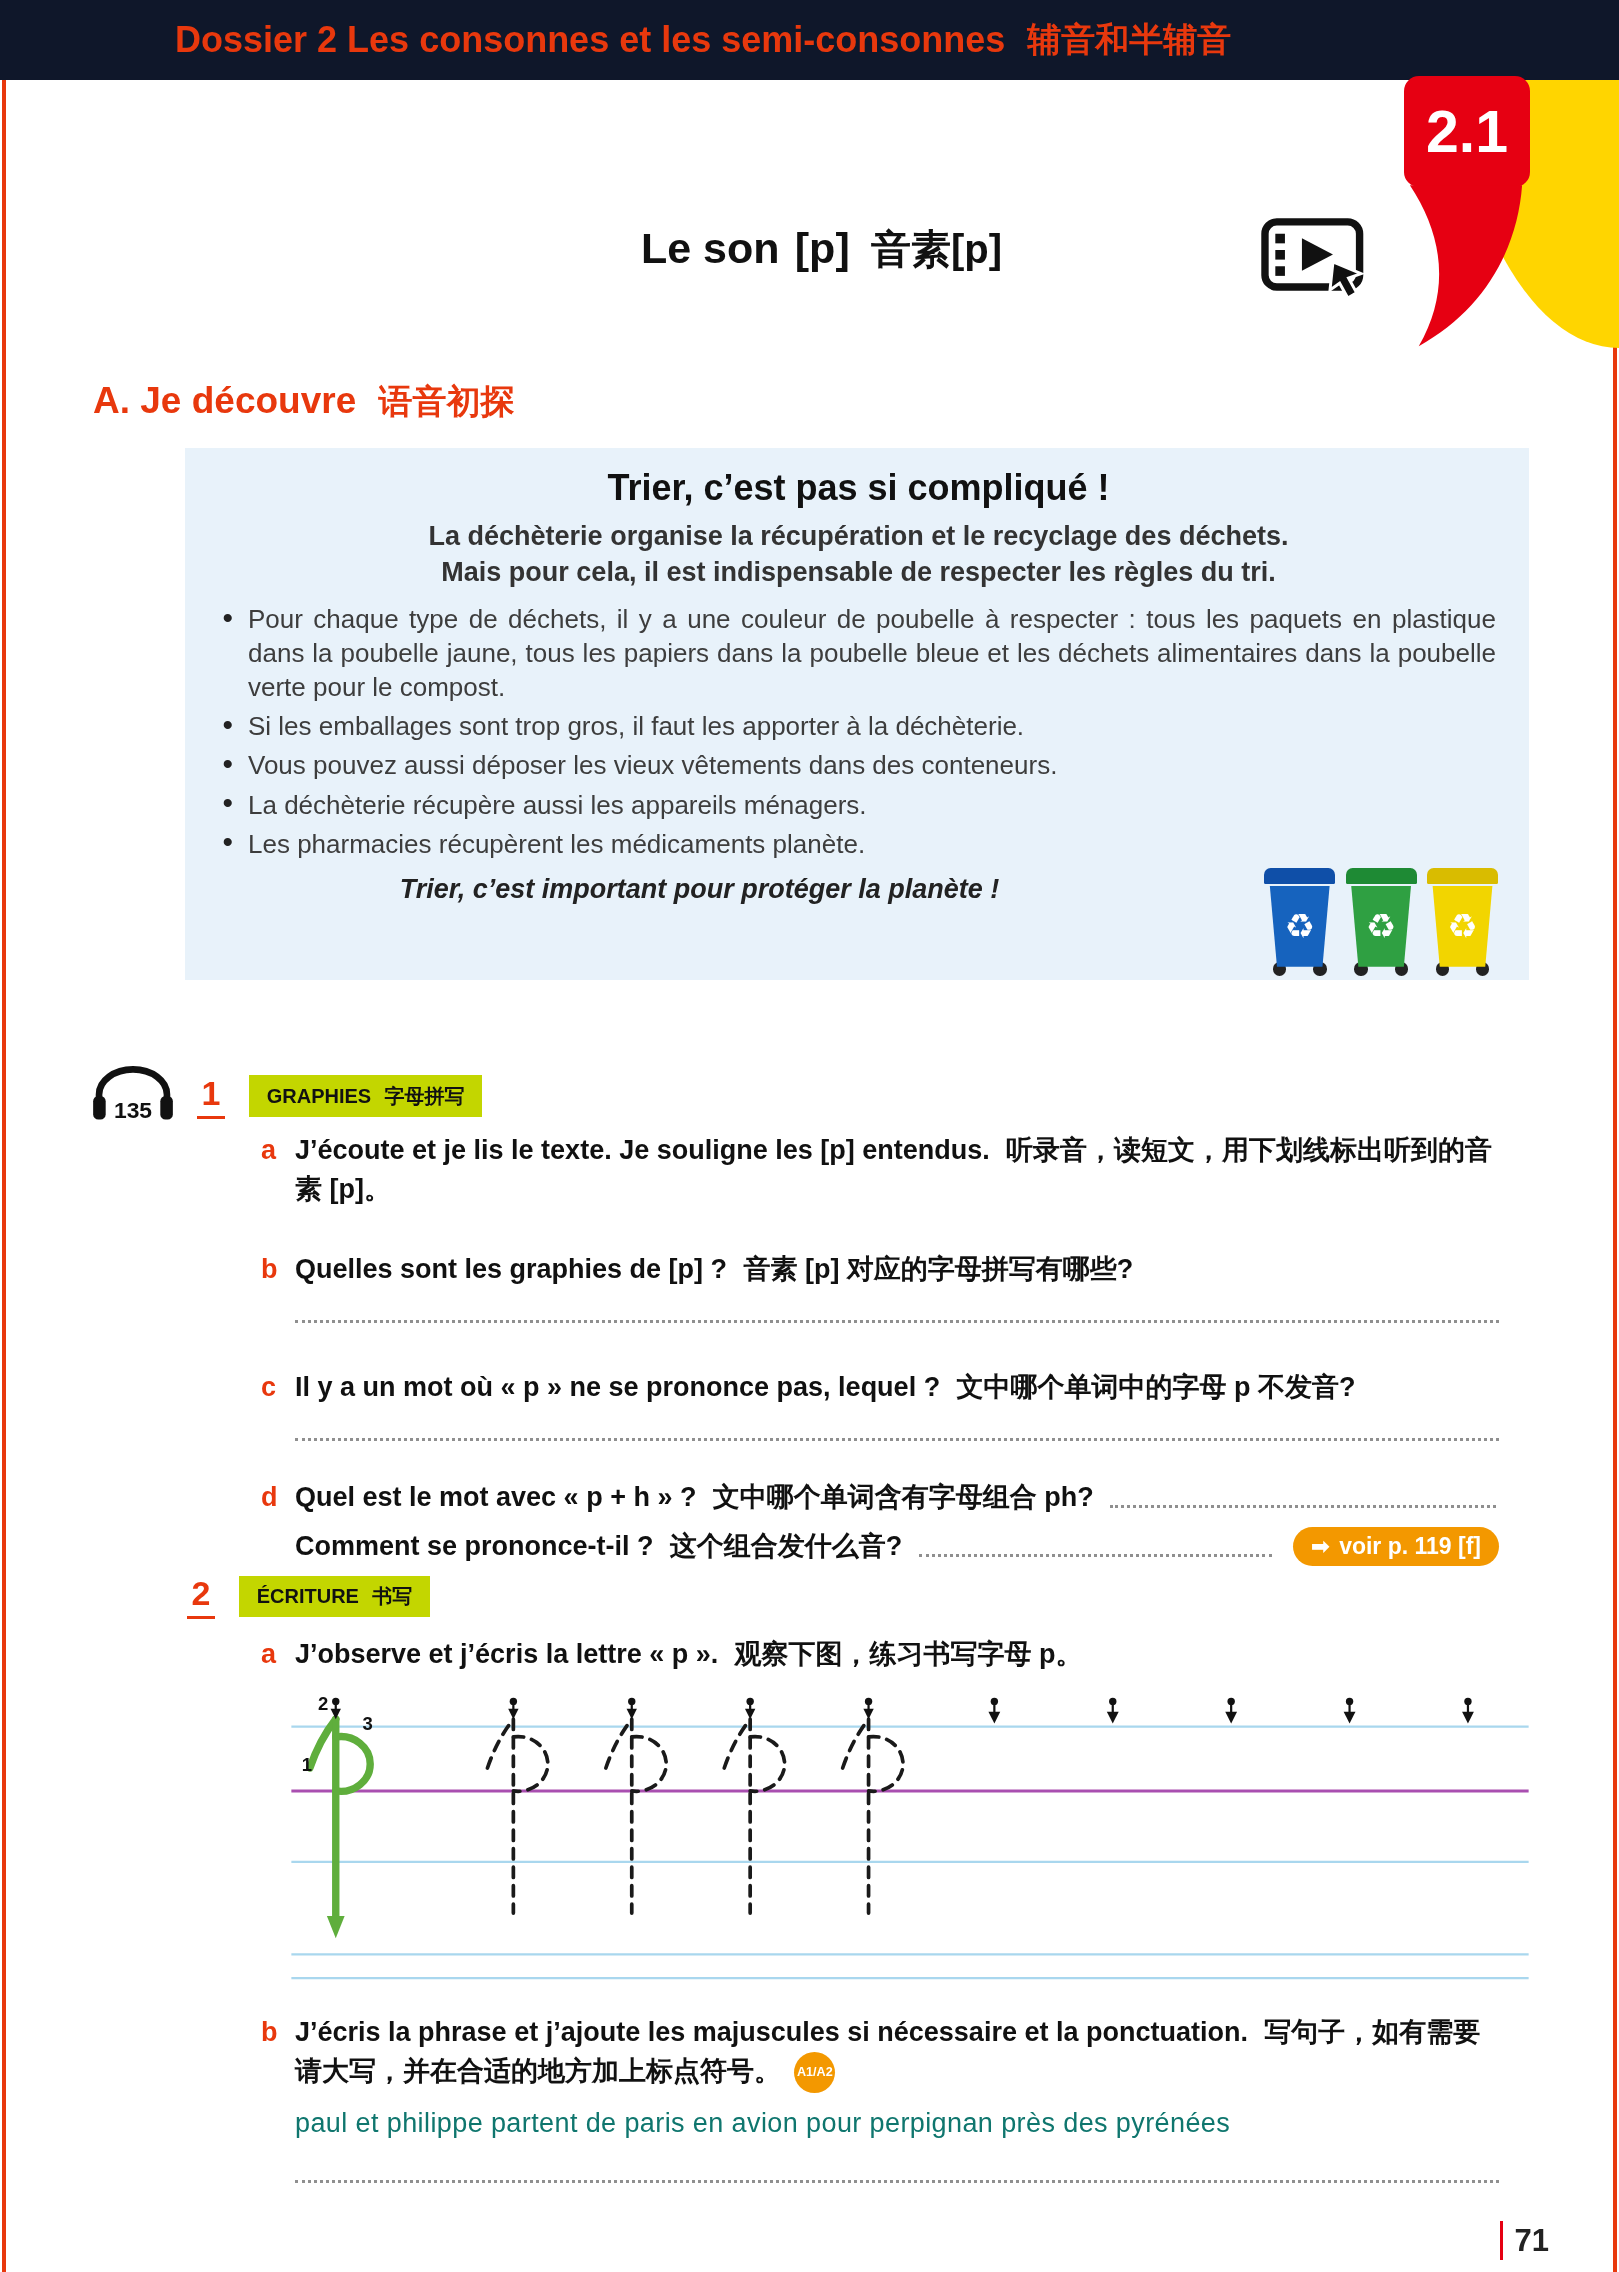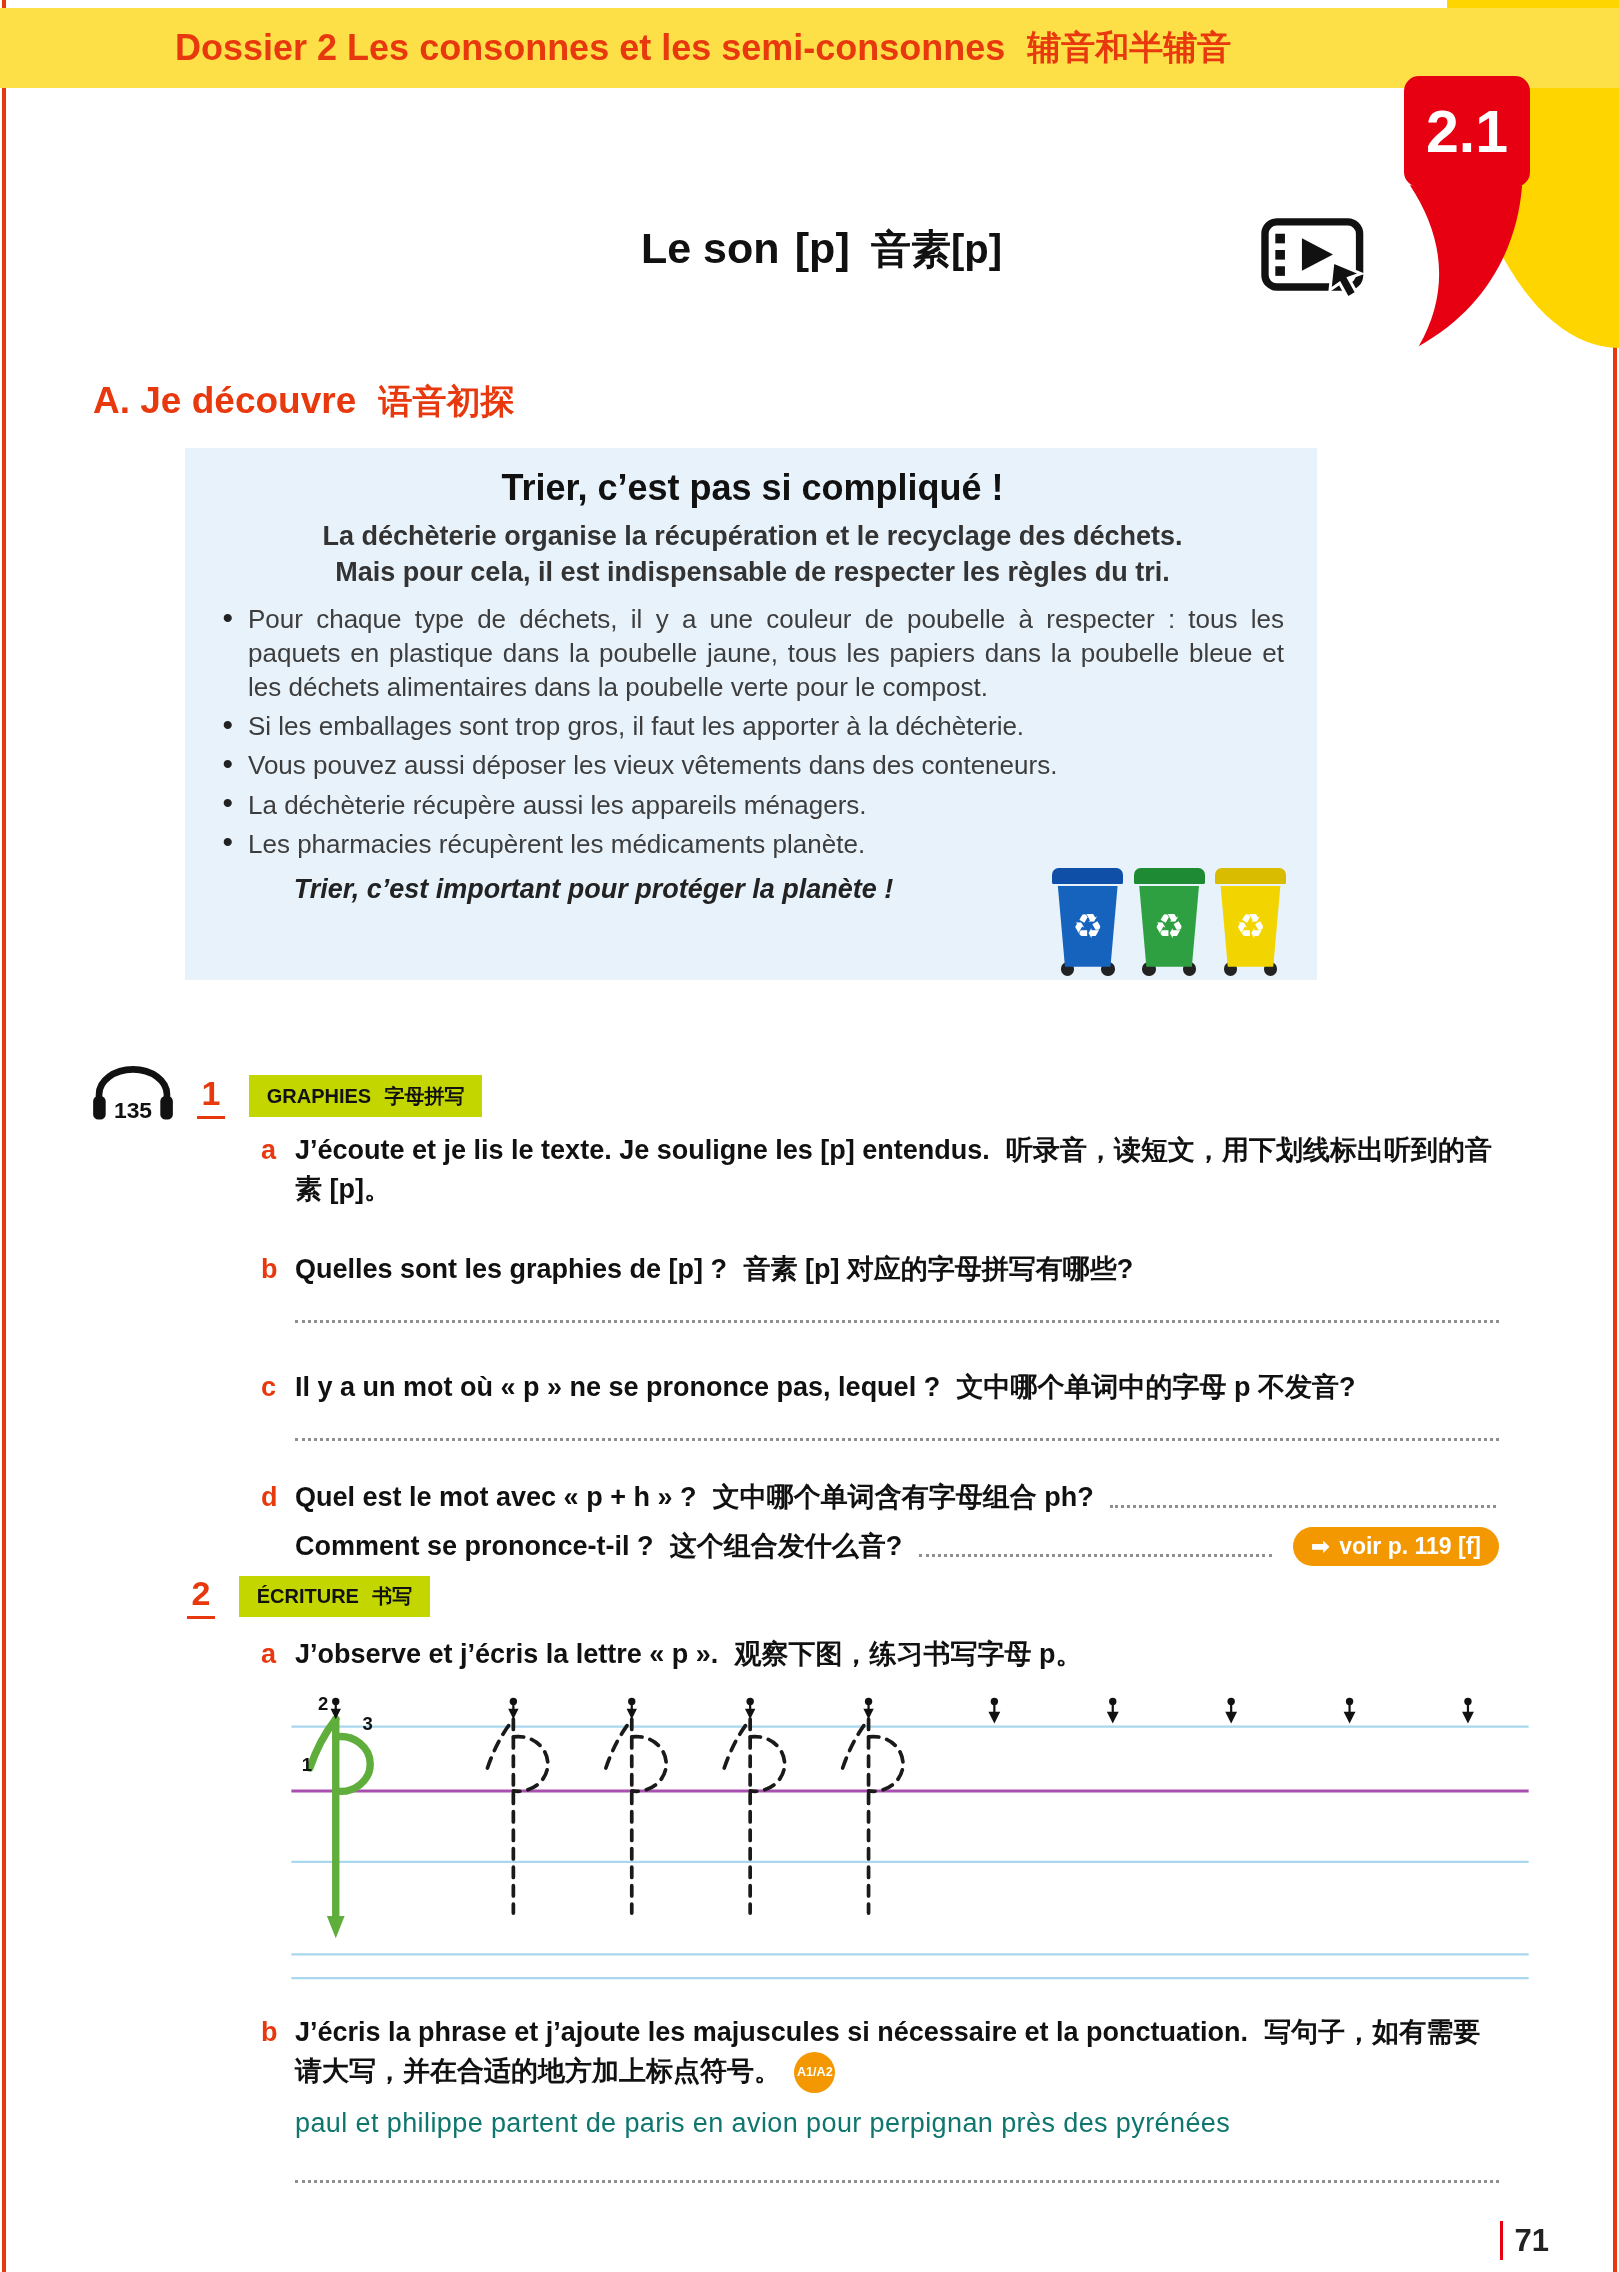--- a/index.html
+++ b/index.html
@@ -7,21 +7,21 @@
   body {
     position:relative; background:#ffffff; color:#111;
     font-family:"Liberation Sans","DejaVu Sans",sans-serif; overflow:hidden;
   }
 
   
   .edge { position:absolute; top:0; bottom:0; width:3.7px; background:#E8380D; z-index:2; }
   .edge.left { left:2.2px; } .edge.right { right:2.2px; }
 
   
-  .band { position:absolute; top:8px; left:0; width:100%; height:80px; background:#fde047;
+  .band { position:absolute; top:0; left:0; width:100%; height:80px; background:#0f172a;
           display:flex; align-items:center; padding-left:175px; z-index:5; }
   .band .fr { font-size:36px; font-weight:bold; color:#E8380D; }
   .band .zh { font-size:34px; font-weight:bold; color:#E8380D; margin-left:22px; }
 
   
   .blob { position:absolute; top:0; right:0; width:172px; height:348px; background:#FFD500;
           border-bottom-left-radius:172px 348px; z-index:4; }
   .lesson-badge { position:absolute; top:76px; right:89px; width:126px; z-index:6; }
   .badge-box { width:126px; height:111px; background:#E60012; border-radius:15px;
                color:#fff; font-weight:bold; font-size:59px; display:flex;
@@ -34,21 +34,21 @@
   .lesson-title .sound { font-size:43px; font-weight:600; margin-left:12px; }
   .lesson-title .zh { font-size:40px; font-weight:bold; margin-left:18px; }
   .video-ic { position:absolute; left:1259px; top:216px; z-index:3; }
 
   
   .section-a { position:absolute; left:93px; top:379px; }
   .section-a .fr { font-size:37px; font-weight:bold; color:#E8380D; }
   .section-a .zh { font-size:34px; font-weight:bold; color:#E8380D; margin-left:19px; }
 
   
-  .reading-box { position:absolute; left:185px; top:448px; width:1132px; height:532px;
+  .reading-box { position:absolute; left:185px; top:448px; width:1344px; height:532px;
                  background:#E8F2FA; padding:19px 33px 12px 36px; }
   .rb-title { text-align:center; font-size:36px; font-weight:bold; margin-bottom:9px; }
   .rb-intro { text-align:center; font-size:27px; font-weight:bold; color:#333; line-height:36px; }
   .rb-bullets { margin-top:12px; list-style:none; }
   .rb-bullets li { position:relative; padding-left:27px; font-size:26px; line-height:34px;
                    color:#3d3d3d; text-align:justify; margin-top:5.2px; }
   .rb-bullets li::before { content:"•"; position:absolute; left:1.5px; top:-1.5px; font-size:30px; color:#222; }
   .rb-conclusion { margin-top:13.3px; width:calc(100% - 318px); text-align:center;
                    font-style:italic; font-weight:bold; font-size:27px; color:#222; }
   .bins { position:absolute; right:31px; bottom:4.4px; display:flex; align-items:flex-end; gap:10.4px; }

